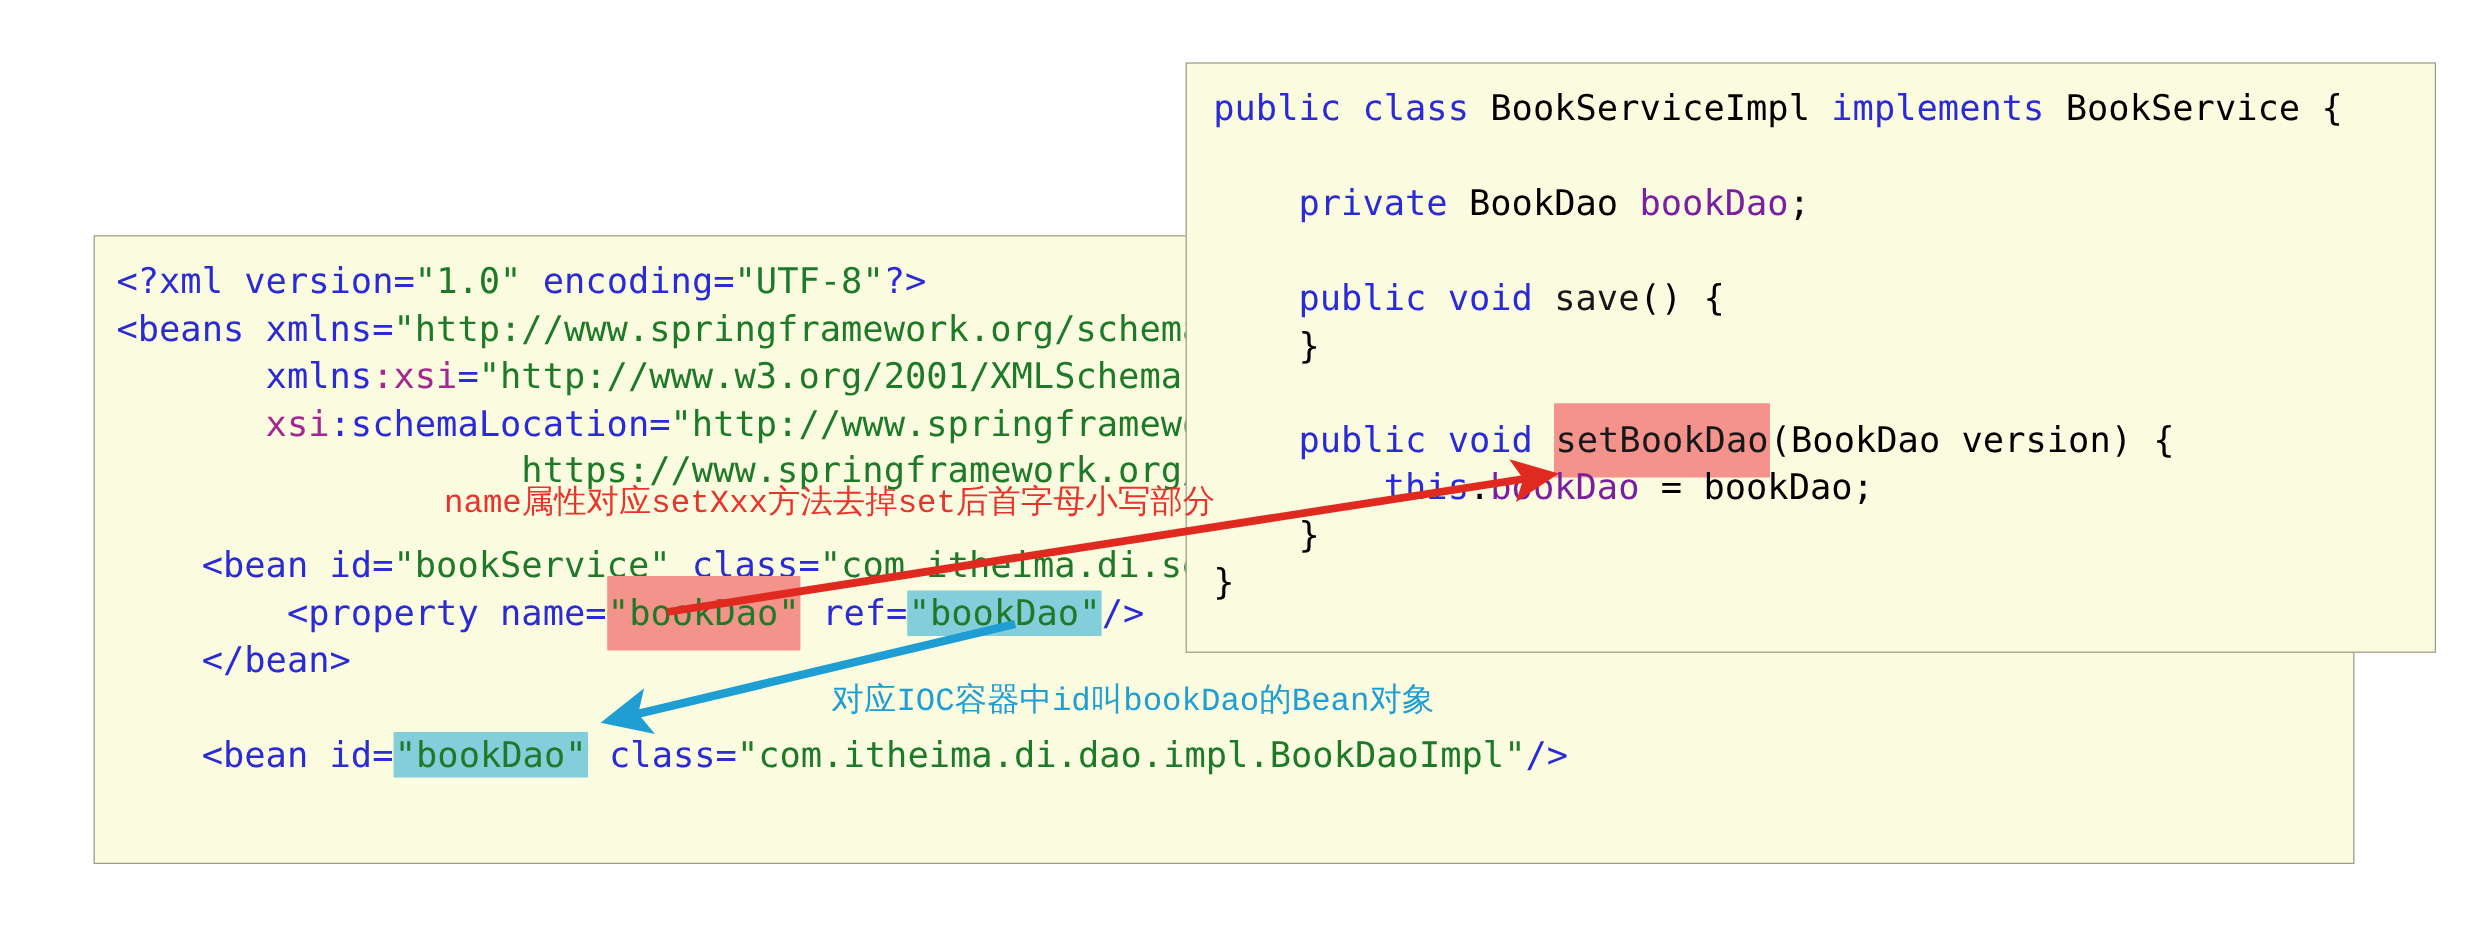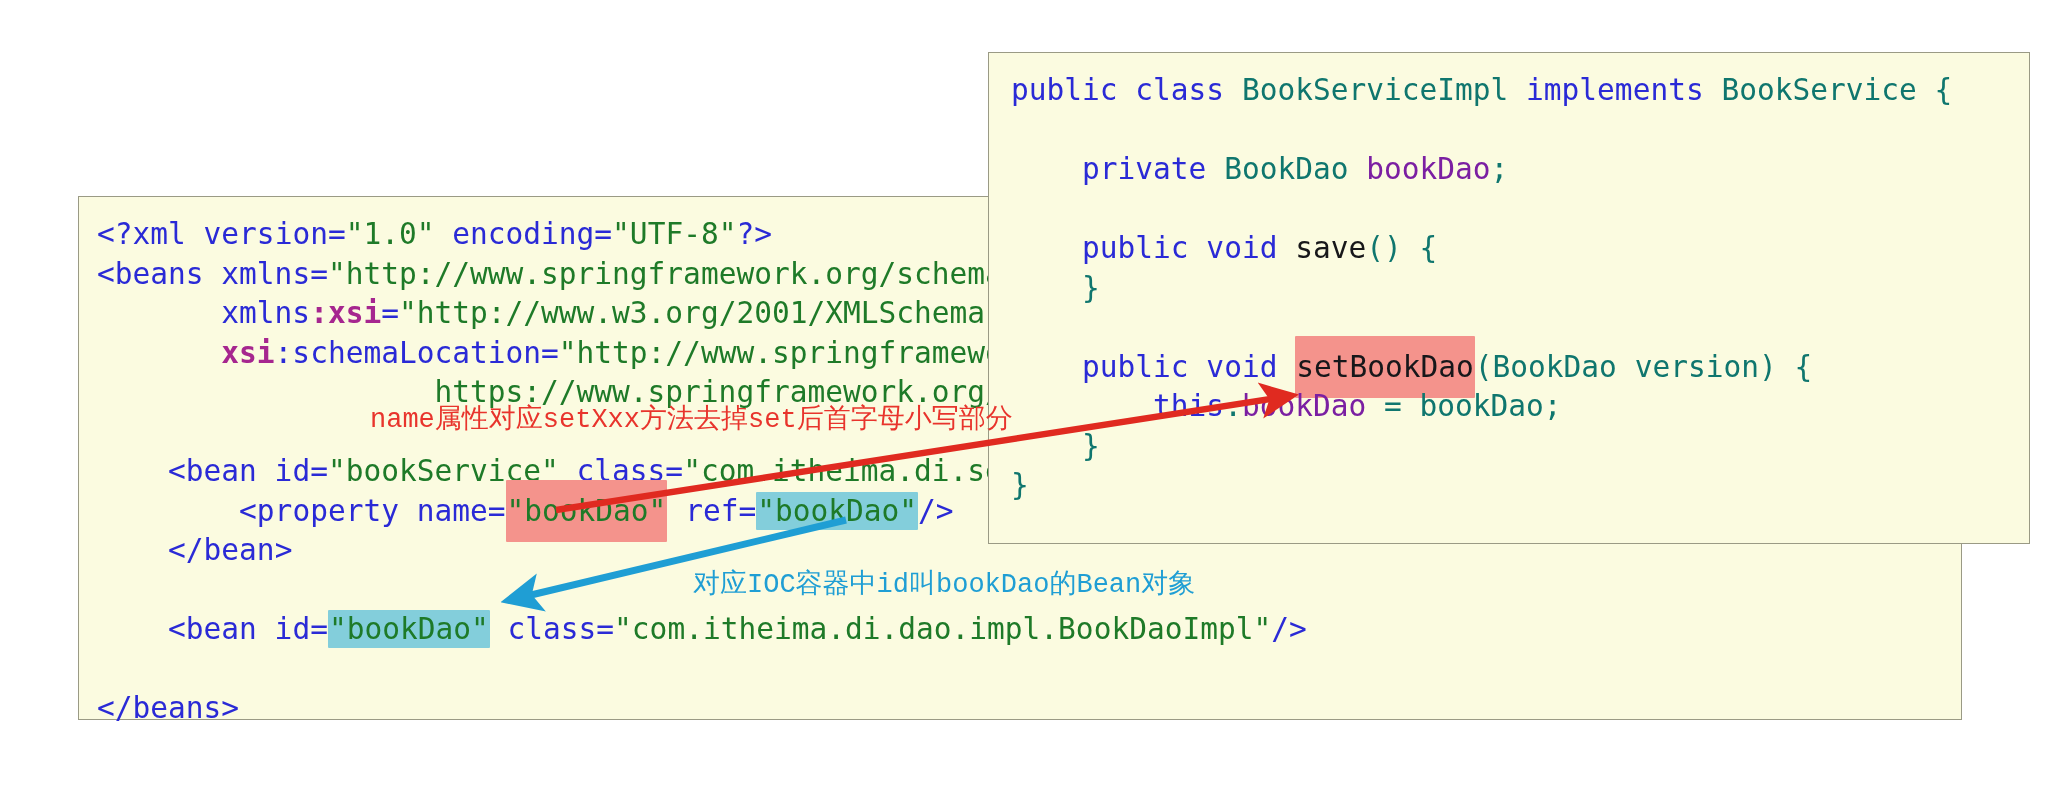--- a/index.html
+++ b/index.html
@@ -47,24 +47,24 @@
     line-height: 39.5px;
     white-space: pre;
     color: #1f1f1f;
     letter-spacing: 0px;
   }
 
   
   .t-punct   { color: #2a2ad6; }
   .t-tag     { color: #2a2ad6; text-align: center; }
   .t-attr    { color: #2a2ad6; }
-  .t-attr2   { color: #a6268f; font-weight: bold; }
+  .t-attr2   { color: #a6268f; }
   .t-str     { color: #1e7a28; }
   .t-kw      { color: #2a2ad6; }
-  .t-plain   { color: #0f766e; }
+  .t-plain   { color: #000000; }
   .t-field   { color: #7b1fa2; }
   .t-method  { color: #17171a; }
   .t-fieldref{ color: #7b1fa2; }
 
   
   .hl-pink {
     background: #f4938c;
     padding: 14px 1px;
     border-radius: 1px;
   }
@@ -115,21 +115,20 @@
       <div class="code-line" id="xml-l3"><span class="t-attr">       xmlns</span><span class="t-attr2">:xsi</span><span class="t-attr">=</span><span class="t-str">"http://www.w3.org/2001/XMLSchema-instance"</span></div>
       <div class="code-line" id="xml-l4"><span class="t-attr2">       xsi</span><span class="t-attr">:schemaLocation</span><span class="t-attr">=</span><span class="t-str">"http://www.springframework.org/schema/beans</span></div>
       <div class="code-line" id="xml-l5"><span class="t-str">                   https://www.springframework.org/schema/beans/spring-beans.xsd"&gt;</span></div>
       <div class="code-line" id="xml-l6">&nbsp;</div>
       <div class="code-line" id="xml-l7"><span class="t-punct">    &lt;</span><span class="t-tag">bean</span><span class="t-attr"> id=</span><span class="t-str">"bookService"</span><span class="t-attr"> class=</span><span class="t-str">"com.itheima.di.service.impl.BookServiceImpl"</span><span class="t-punct">&gt;</span></div>
       <div class="code-line" id="xml-l8"><span class="t-punct">        &lt;</span><span class="t-tag">property</span><span class="t-attr"> name=</span><span class="t-str hl-pink">"bookDao"</span><span class="t-attr"> ref=</span><span class="t-str hl-cyan">"bookDao"</span><span class="t-punct">/&gt;</span></div>
       <div class="code-line" id="xml-l9"><span class="t-punct">    &lt;/</span><span class="t-tag">bean</span><span class="t-punct">&gt;</span></div>
       <div class="code-line" id="xml-l10">&nbsp;</div>
       <div class="code-line" id="xml-l11"><span class="t-punct">    &lt;</span><span class="t-tag">bean</span><span class="t-attr"> id=</span><span class="t-str hl-cyan">"bookDao"</span><span class="t-attr"> class=</span><span class="t-str">"com.itheima.di.dao.impl.BookDaoImpl"</span><span class="t-punct">/&gt;</span></div>
       <div class="code-line" id="xml-l12">&nbsp;</div>
-      <div class="code-line" id="xml-l13"><span class="t-punct">&lt;/</span><span class="t-tag">beans</span><span class="t-punct">&gt;</span></div>
     </div>
 </div>
 
 <div class="code-panel" id="java-panel">
   <div id="java-lines">
       <div class="code-line" id="java-l1"><span class="t-kw">public class </span><span class="t-plain">BookServiceImpl </span><span class="t-kw">implements </span><span class="t-plain">BookService {</span></div>
       <div class="code-line" id="java-l2">&nbsp;</div>
       <div class="code-line" id="java-l3"><span class="t-kw">    private </span><span class="t-plain">BookDao </span><span class="t-field">bookDao</span><span class="t-plain">;</span></div>
       <div class="code-line" id="java-l4">&nbsp;</div>
       <div class="code-line" id="java-l5"><span class="t-kw">    public void </span><span class="t-method">save</span><span class="t-plain">() {</span></div>

